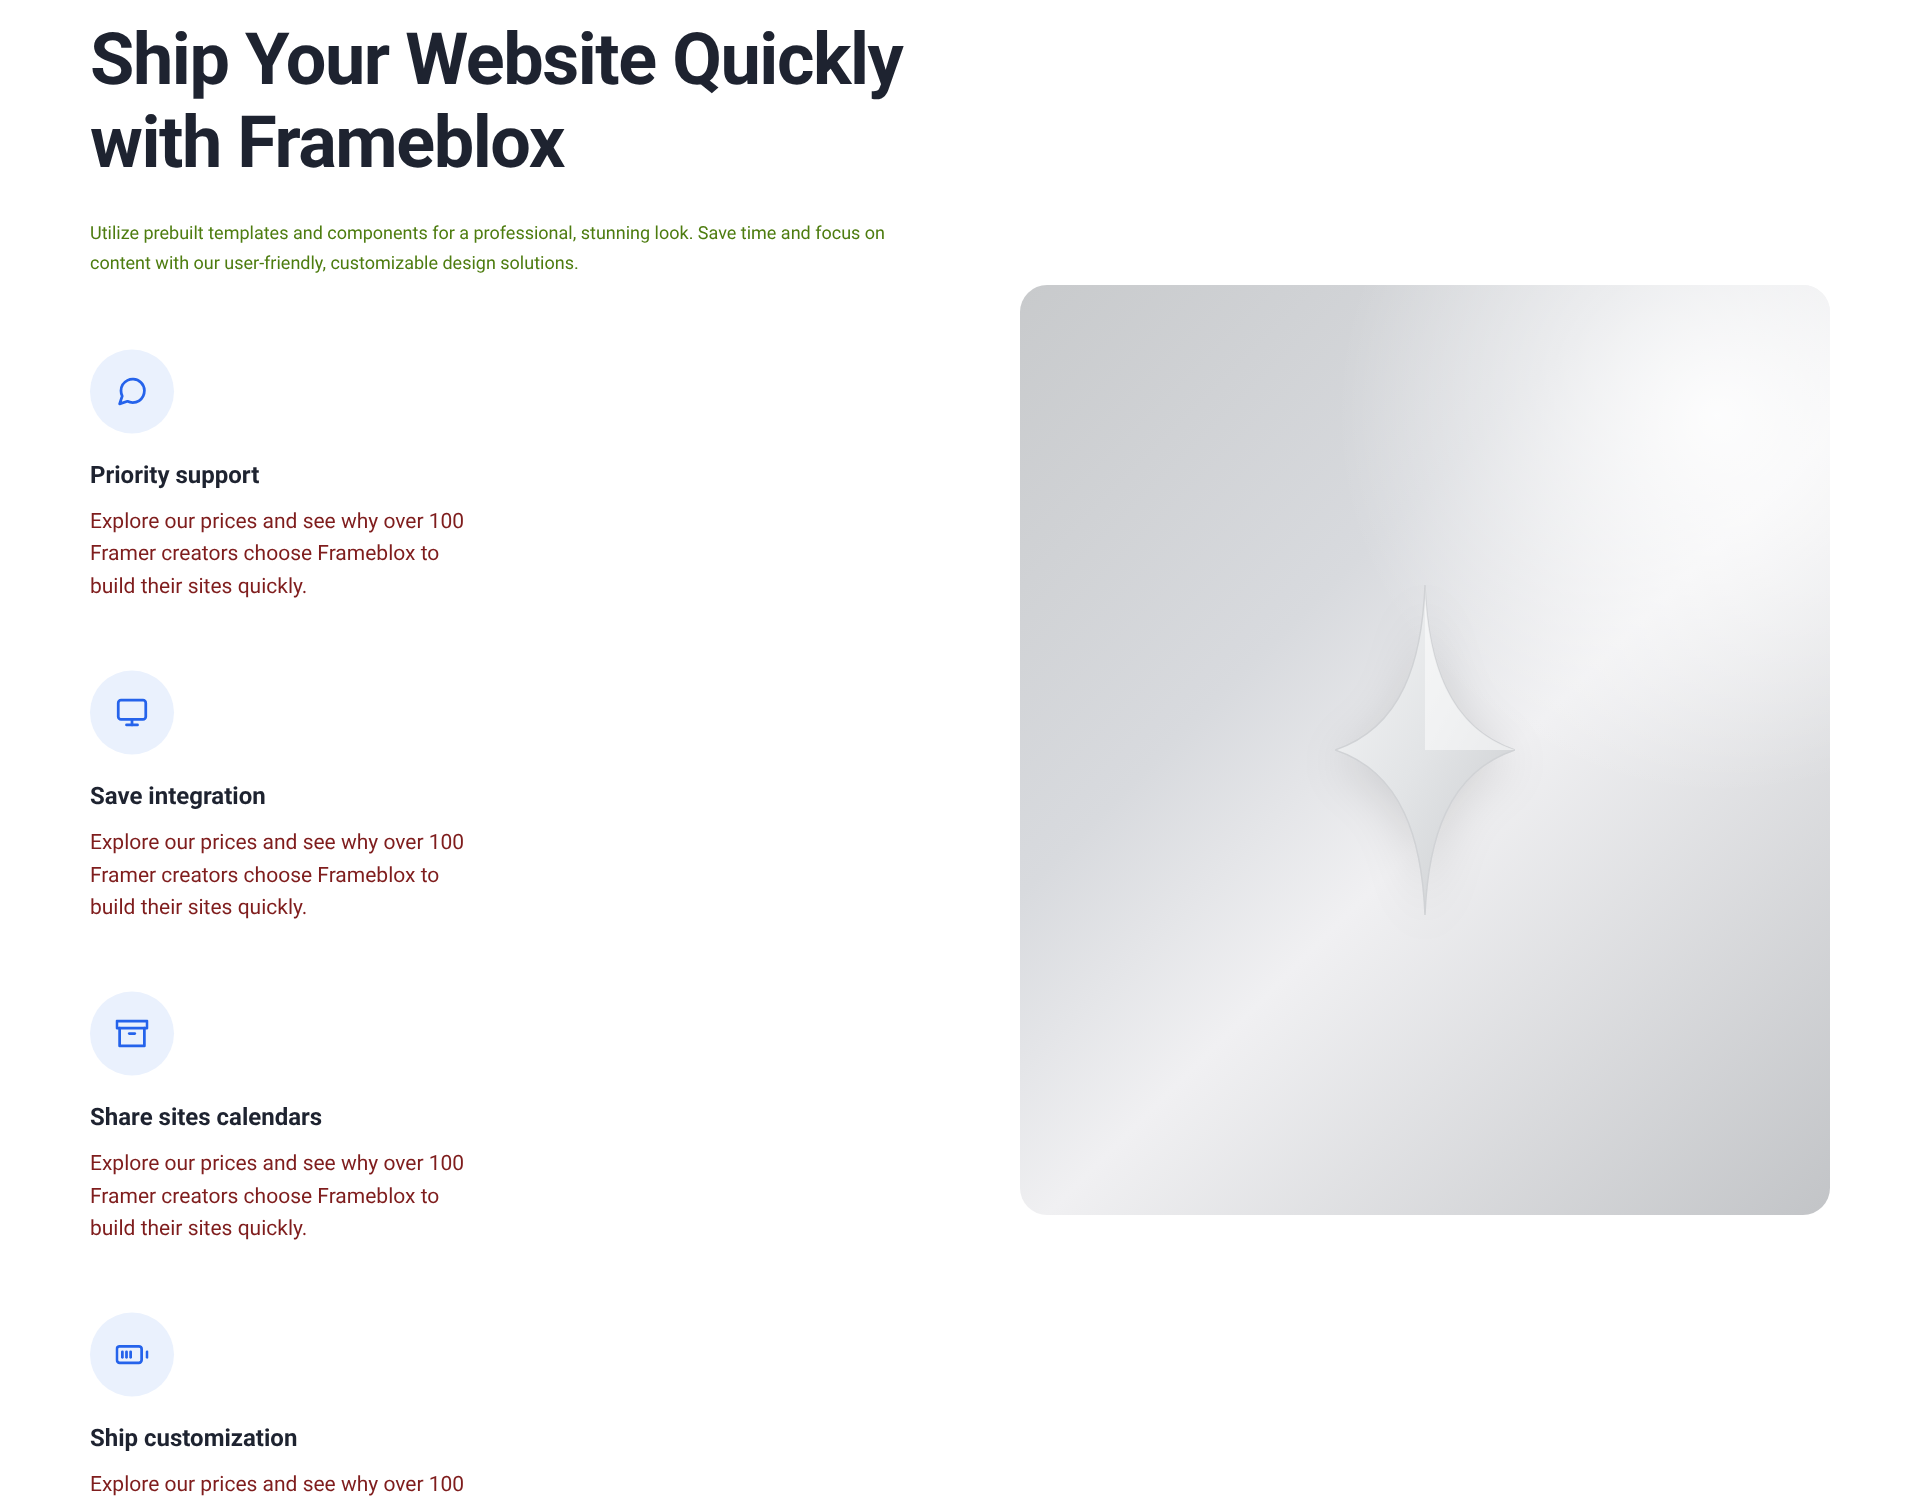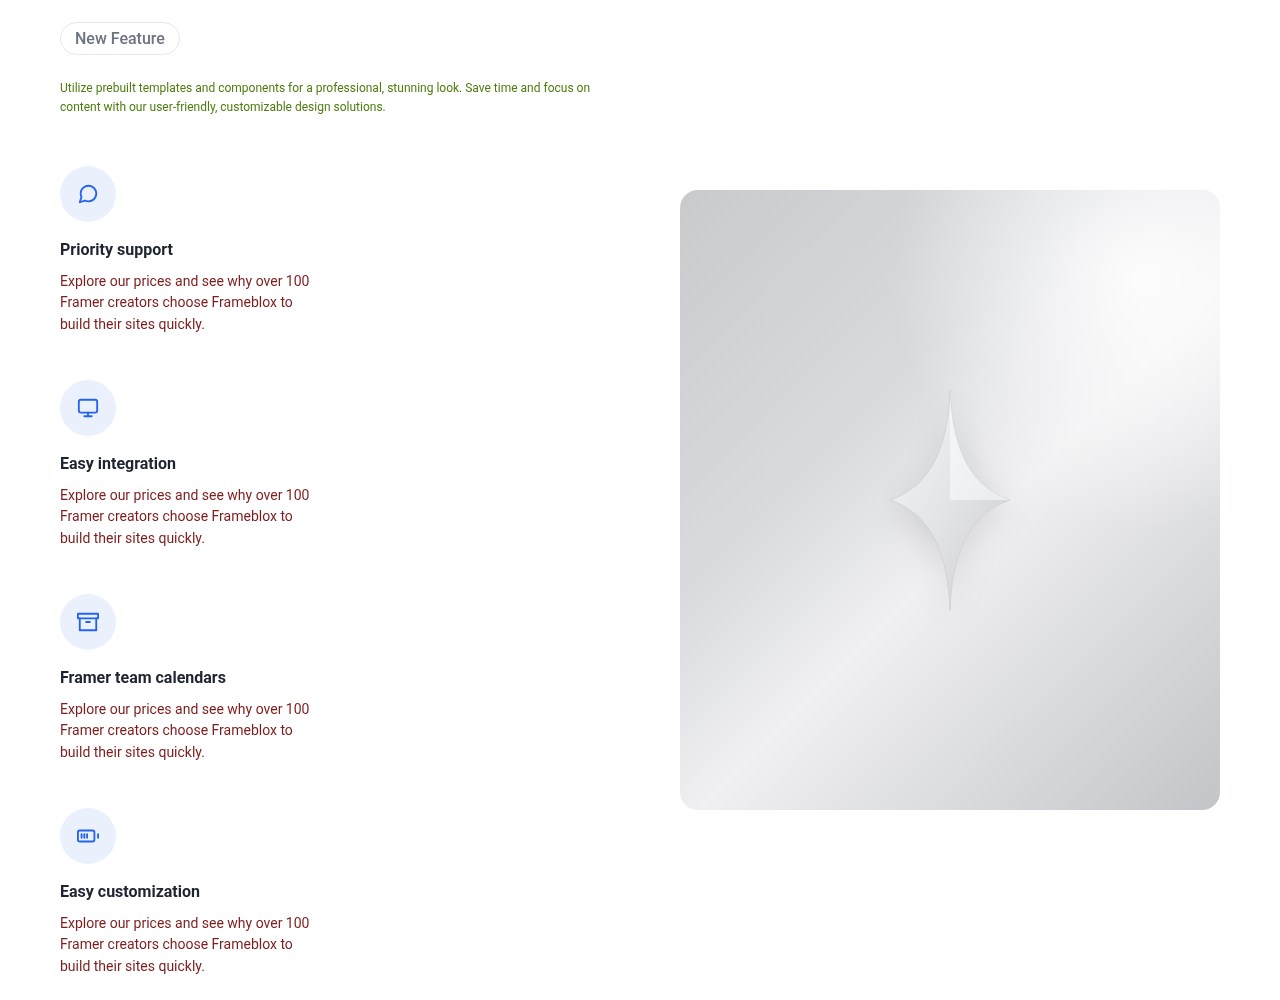--- a/index.html
+++ b/index.html
@@ -124,20 +124,21 @@
       background: radial-gradient(circle at 80% 20%, rgba(255,255,255,0.9) 0%, rgba(255,255,255,0) 55%);
       pointer-events: none;
     }
   </style>
 </head>
 <body>
 
 <div class="container">
   <div class="left">
     <span class="badge">New Feature</span>
+    <h1 class="headline">Ship Your Website Quickly with Frameblox</h1>
     <p class="subhead">Utilize prebuilt templates and components for a professional, stunning look. Save time and focus on content with our user-friendly, customizable design solutions.</p>
 
     <div class="features-grid">
 
       <div class="feature">
         <div class="icon-circle">
           <svg viewBox="0 0 24 24">
               <path d="M21 11.5a8.38 8.38 0 0 1-.9 3.8 8.5 8.5 0 0 1-7.6 4.7 8.38 8.38 0 0 1-3.8-.9L3 21l1.9-5.7a8.38 8.38 0 0 1-.9-3.8 8.5 8.5 0 0 1 4.7-7.6 8.38 8.38 0 0 1 3.8-.9h.5a8.48 8.48 0 0 1 8 8v.5z"></path>
             </svg>
         </div>
@@ -146,47 +147,47 @@
       </div>
 
       <div class="feature">
         <div class="icon-circle">
           <svg viewBox="0 0 24 24">
               <rect x="2" y="3" width="20" height="14" rx="2" ry="2"></rect>
               <line x1="8" y1="21" x2="16" y2="21"></line>
               <line x1="12" y1="17" x2="12" y2="21"></line>
             </svg>
         </div>
-        <div class="feature-title">Easy integration</div>
+        <div class="feature-title">Save integration</div>
         <div class="feature-desc">Explore our prices and see why over 100 Framer creators choose Frameblox to build their sites quickly.</div>
       </div>
 
       <div class="feature">
         <div class="icon-circle">
           <svg viewBox="0 0 24 24">
               <polyline points="21 8 21 21 3 21 3 8"></polyline>
               <rect x="1" y="3" width="22" height="5"></rect>
               <line x1="10" y1="12" x2="14" y2="12"></line>
             </svg>
         </div>
-        <div class="feature-title">Framer team calendars</div>
+        <div class="feature-title">Share sites calendars</div>
         <div class="feature-desc">Explore our prices and see why over 100 Framer creators choose Frameblox to build their sites quickly.</div>
       </div>
 
       <div class="feature">
         <div class="icon-circle">
           <svg viewBox="0 0 24 24">
               <rect x="1" y="6" width="18" height="12" rx="2" ry="2"></rect>
               <line x1="23" y1="10" x2="23" y2="14"></line>
               <line x1="5" y1="10" x2="5" y2="14"></line>
               <line x1="8" y1="10" x2="8" y2="14"></line>
               <line x1="11" y1="10" x2="11" y2="14"></line>
             </svg>
         </div>
-        <div class="feature-title">Easy customization</div>
+        <div class="feature-title">Ship customization</div>
         <div class="feature-desc">Explore our prices and see why over 100 Framer creators choose Frameblox to build their sites quickly.</div>
       </div>
 
     </div>
   </div>
 
   <div class="right">
     <div class="glow"></div>
     <div class="star">
       <svg viewBox="0 0 120 220">

